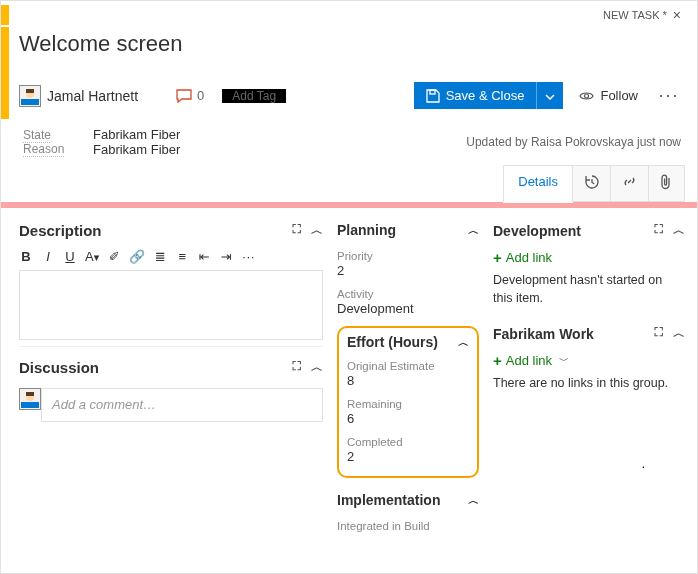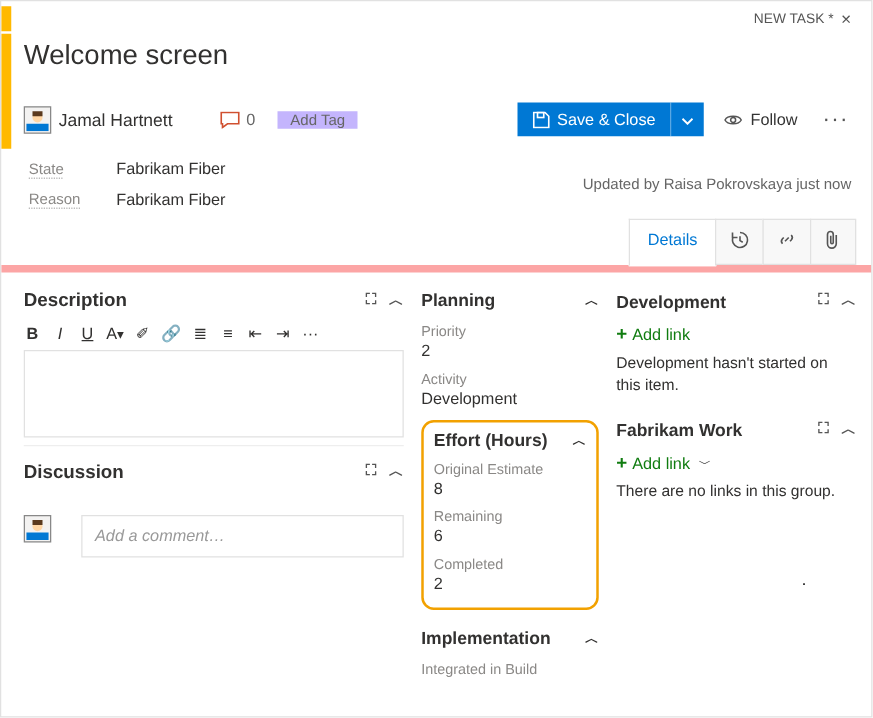--- a/index.html
+++ b/index.html
@@ -19,30 +19,30 @@
   .type-label { font-size:11px; color:#555; flex:1; }
   .close-x { font-size:14px; color:#555; cursor:pointer; padding:2px 6px; }
 
   .header { display:flex; border-left:8px solid #ffb900; padding:2px 14px 10px 10px; flex-direction:column; gap:21px;}
   .title-row { font-size:22px; font-weight:400; color:#323130; padding:2px 0 4px;}
   .toolbar-row { display:flex; align-items:center; gap:10px; }
   .assignee { display:flex; align-items:center; gap:6px; font-size:14px;}
   .avatar { width:22px; height:22px; border:1px solid #888; display:flex; align-items:center; justify-content:center; font-size:14px; background:#f3f2f1;}
   .comment-count { display:flex; align-items:center; gap:5px; color:#666; margin-left:28px;}
   .comment-icon { width:16px; height:14px; }
-  .add-tag { background:#c4b5fd; color:#666; padding:0 10px; font-size:12px; margin-left:8px; cursor:pointer;}
+  .add-tag { background:#000000; color:#666; padding:0 10px; font-size:12px; margin-left:8px; cursor:pointer;}
   .spacer { flex:1; }
   .save-btn { display:flex; align-items:center; }
   .save-main { background:#0078d4; color:#fff; padding:6px 12px; display:flex; align-items:center; gap:6px; font-size:13px; cursor:pointer;}
   .save-caret { background:#0078d4; color:#fff; padding:6px 8px; border-left:1px solid rgba(255,255,255,.35); cursor:pointer;}
   .follow-btn { display:flex; align-items:center; gap:6px; color:#333; cursor:pointer; padding:4px 6px;}
   .ellipsis { font-size:18px; color:#555; cursor:pointer; padding:0 4px; letter-spacing:1px;}
 
   .meta-row { display:flex; padding:8px 16px 4px 22px; gap:18px; align-items:center; }
-  .meta-col { display:flex; flex-direction:column; gap:10px; }
+  .meta-col { display:flex; flex-direction:column; }
   .meta-label { font-size:12px; color:#8a8886; text-decoration: underline dotted #bbb; text-underline-offset:3px;}
   .meta-val { font-size:13px; color:#323130; }
   .state-dot { width:9px; height:9px; border-radius:50%; background:#0078d4; display:inline-block; margin-right:8px;}
   .lbl-cell { width:52px; }
   .val-cell { width:90px; }
   .updated { font-size:12px; color:#666; margin-left:auto;}
 
   .tabs { display:flex; justify-content:flex-end; border-bottom:6px solid #fca5a5; padding:0 12px; margin-top:4px; gap:0;}
   .tab { padding:8px 14px; font-size:13px; cursor:pointer; position:relative; border:1px solid transparent;}
   .tab.active { color:#0078d4; border:1px solid #e1e1e1; border-bottom:1px solid #fff; margin-bottom:-1px; background:#fff;}
@@ -67,21 +67,21 @@
   .field-val { font-size:13px; color:#323130; padding:1px 0 4px;}
 
   .effort-box { border:2px solid #f2a100; border-radius:10px; padding:6px 8px 8px; margin-top:6px;}
   .effort-box .section-hdr { font-size:14px; padding:0 0 4px;}
 
   .add-link { color:#107c10; font-size:13px; cursor:pointer; display:flex; align-items:center; gap:4px; padding:4px 0;}
   .plus { color:#107c10; font-weight:bold; font-size:15px;}
   .dev-text, .rel-text { font-size:12.5px; color:#323130; line-height:1.4; padding-top:2px;}
   .rel-caret { font-size:10px; margin-left:3px; color:#333;}
 
-  .discussion-box { display:flex; gap:24px; margin-top:20px; align-items:flex-start;justify-content:flex-end;}
+  .discussion-box { display:flex; gap:0; margin-top:6px; align-items:flex-start;justify-content:flex-end;}
   .disc-input { flex:1; border:1px solid #e1e1e1; padding:8px 10px; color:#999; font-style:italic; font-size:13px; min-height:34px;}
 
   hr.sep { border:0; border-top:1px solid #eee; margin:6px 0;}
   .period { position:absolute; right:52px; top:455px; color:#000; }
 </style>
 </head>
 <body>
 
 <div class="top-strip">
   <div class="yellow-bar"></div>

